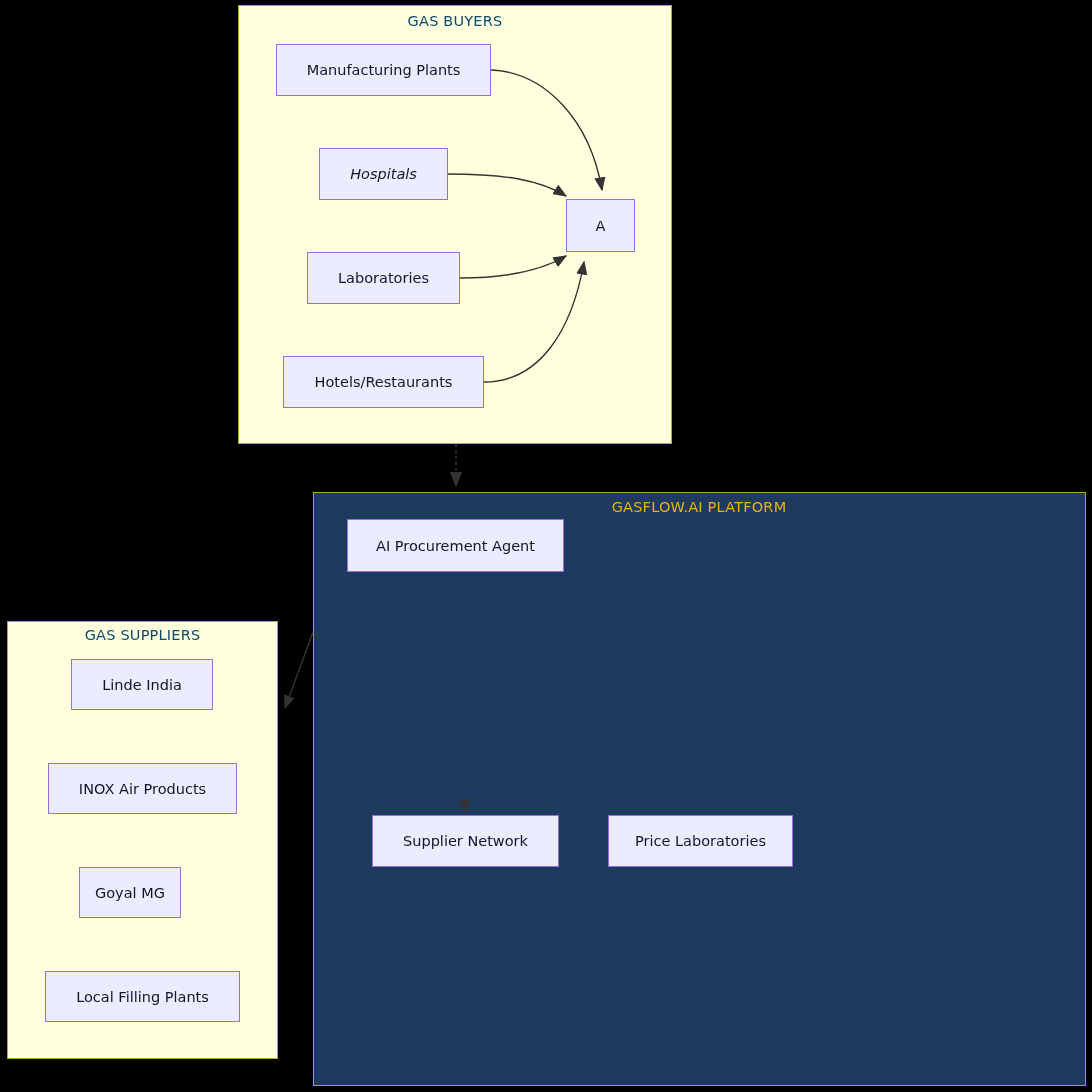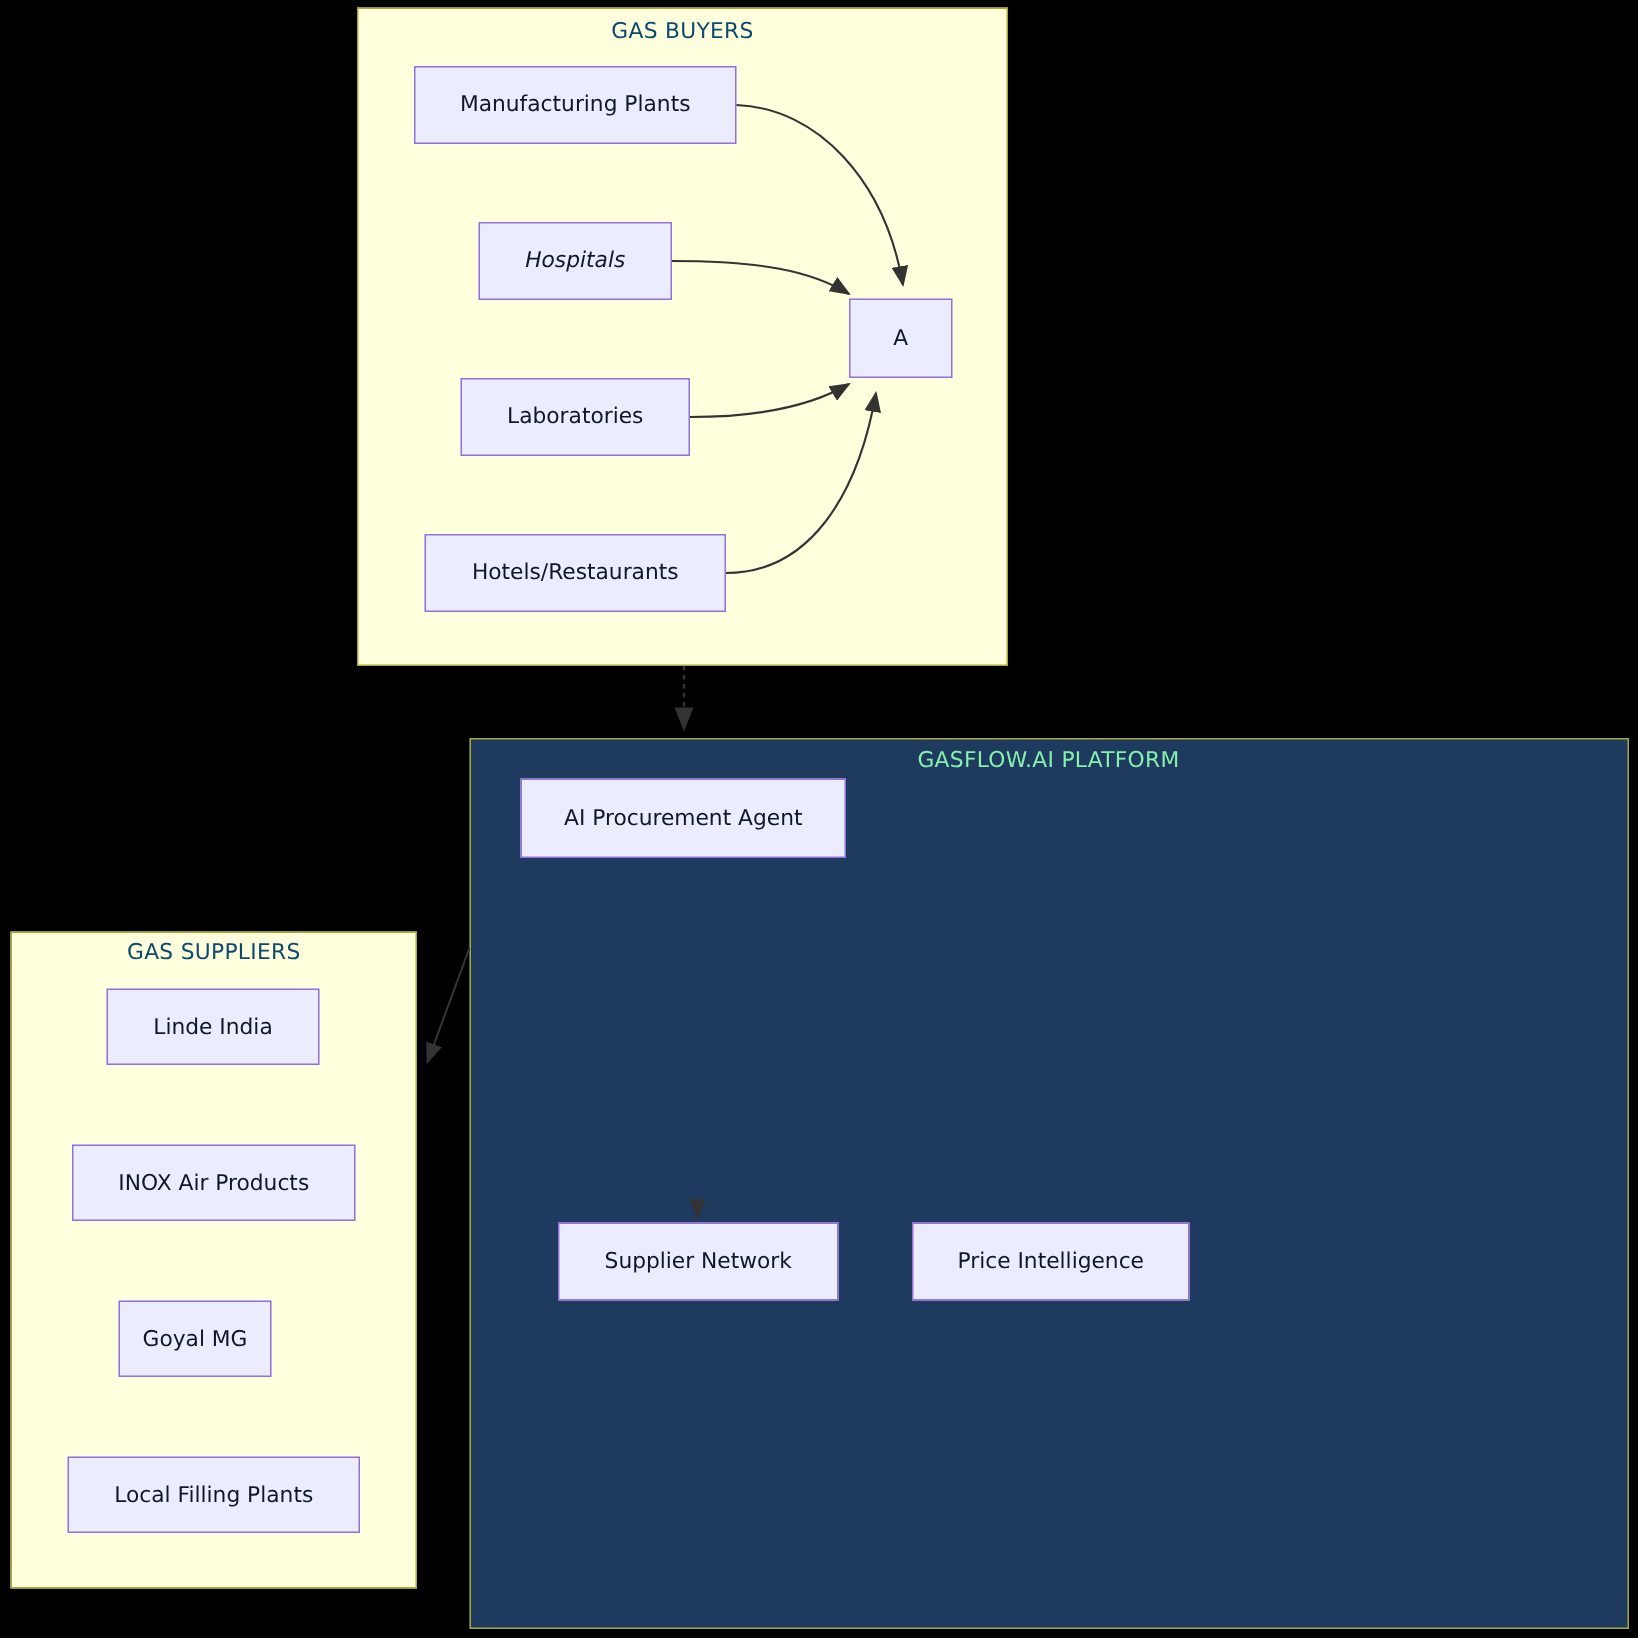--- a/index.html
+++ b/index.html
@@ -38,21 +38,21 @@
   .cluster-title {
     position: absolute;
     left: 0;
     width: 100%;
     text-align: center;
     font-size: 14.5px;
     letter-spacing: 0.2px;
     white-space: nowrap;
   }
   .cluster.light > .cluster-title { color: #0c4a6e; }
-  .cluster.dark > .cluster-title { color: #86efac; }
+  .cluster.dark > .cluster-title { color: #eab308; }
   .node {
     position: absolute;
     box-sizing: border-box;
     background: #ececff;
     border: 1.3px solid #9370db;
     color: #0f172a;
     font-size: 14.5px;
     display: flex;
     align-items: center;
     justify-content: center;
@@ -103,19 +103,19 @@
     <path d="M465,806 L465,812" fill="none" stroke="#333333" stroke-width="1.4" marker-end="url(#ah)"></path>
   </svg>
 
   <div class="node" style="left: 276px; top: 44px; width: 215px; height: 52px;">Manufacturing Plants</div>
   <div class="node" style="left: 319px; top: 148px; width: 129px; height: 52px; font-style: italic;">Hospitals</div>
   <div class="node" style="left: 307px; top: 252px; width: 153px; height: 52px;">Laboratories</div>
   <div class="node" style="left: 283px; top: 356px; width: 201px; height: 52px;">Hotels/Restaurants</div>
   <div class="node" style="left: 566px; top: 199px; width: 69px; height: 53px;">A</div>
   <div class="node" style="left: 347px; top: 519px; width: 217px; height: 53px;">AI Procurement Agent</div>
   <div class="node" style="left: 372px; top: 815px; width: 187px; height: 52px;">Supplier Network</div>
-  <div class="node" style="left: 608px; top: 815px; width: 185px; height: 52px;">Price Intelligence</div>
+  <div class="node" style="left: 608px; top: 815px; width: 185px; height: 52px;">Price Laboratories</div>
   <div class="node" style="left: 71px; top: 659px; width: 142px; height: 51px;">Linde India</div>
   <div class="node" style="left: 48px; top: 763px; width: 189px; height: 51px;">INOX Air Products</div>
   <div class="node" style="left: 79px; top: 867px; width: 102px; height: 51px;">Goyal MG</div>
   <div class="node" style="left: 45px; top: 971px; width: 195px; height: 51px;">Local Filling Plants</div>
 
 </div>
 
 </body></html>

